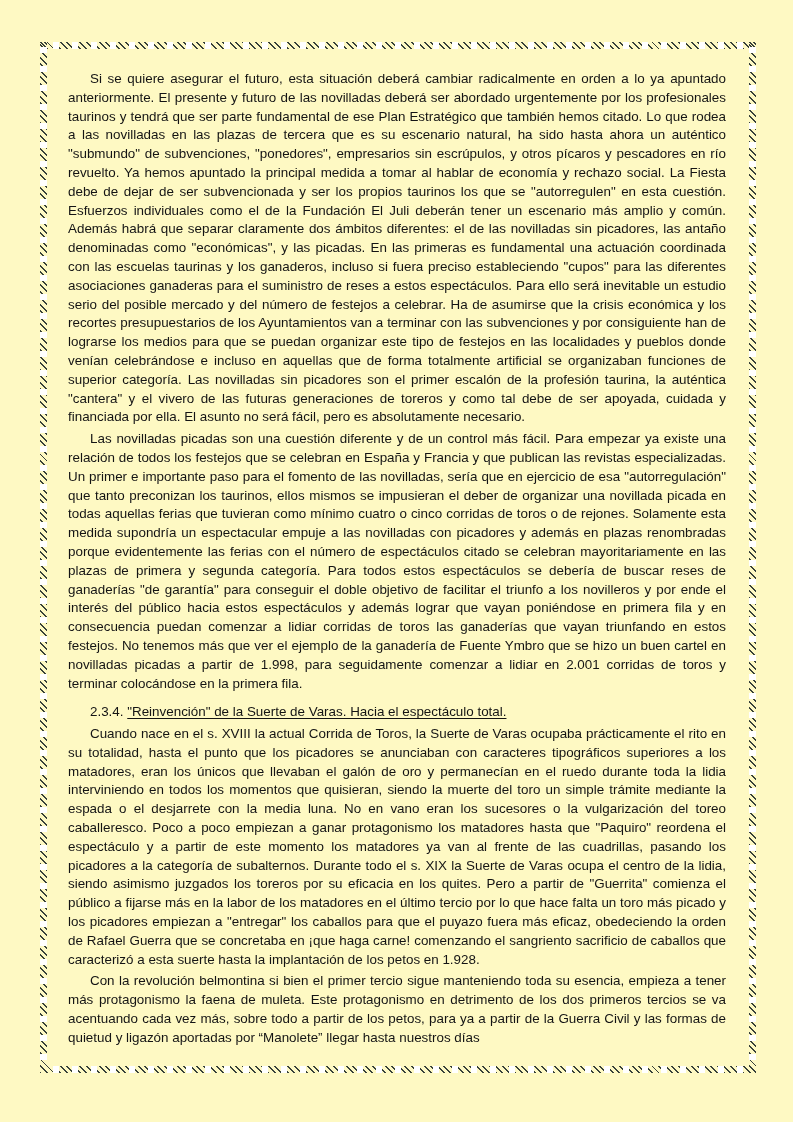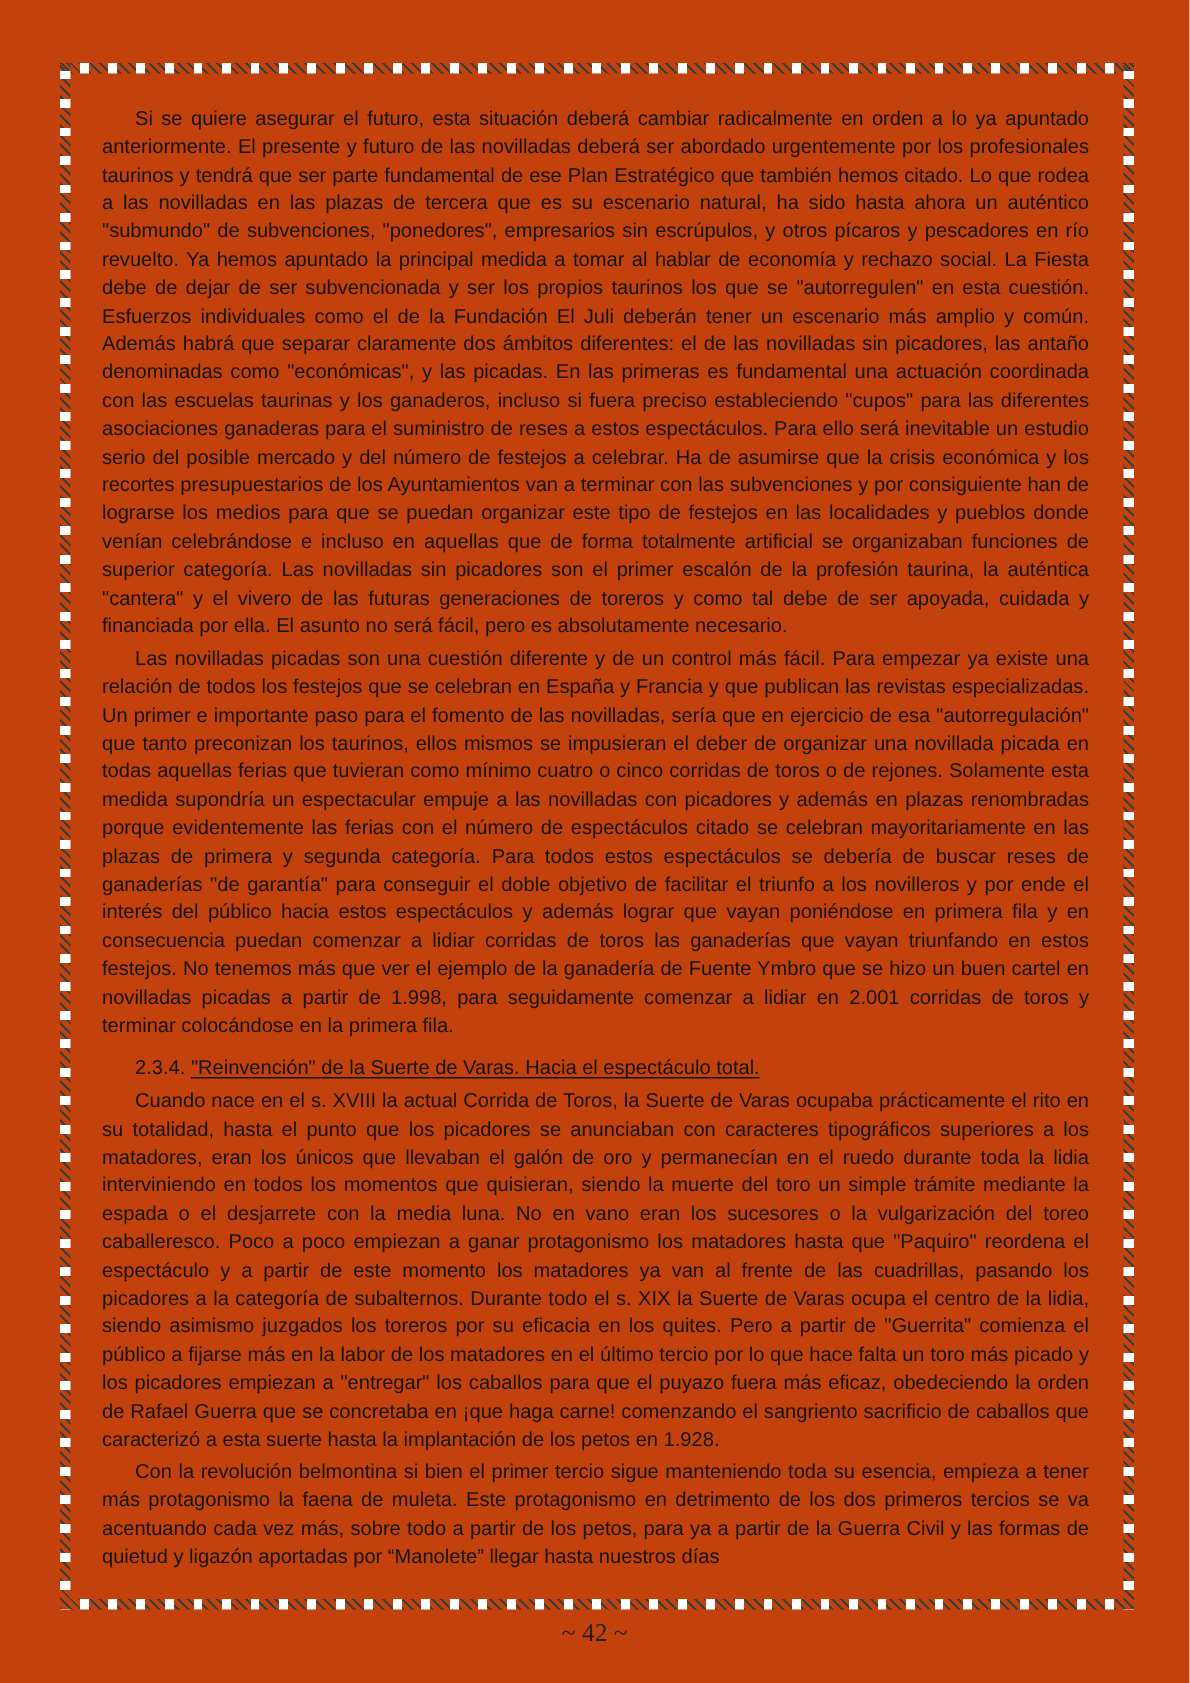--- a/index.html
+++ b/index.html
@@ -1,19 +1,19 @@
 <!DOCTYPE html>
 <html><head>
 <meta charset="utf-8">
 <style>
   html,body{margin:0;padding:0;background:#ffffff;}
   .page{
     position:relative;
     width:793px;height:1122px;
-    background:#c2410c;
+    background:#fef9c3;
     overflow:hidden;
     font-family:"Liberation Sans", sans-serif;
     color:#141414;
   }
   
   .b-top,.b-bottom{
     position:absolute;left:40px;width:716px;height:7px;
     background:
       repeating-linear-gradient(90deg, rgba(255,255,255,0) 0 13px, #ffffff 13px 19px),
       repeating-linear-gradient(45deg, #37413a 0 1.4px, rgba(255,255,255,0) 1.4px 4.6px);
@@ -72,15 +72,14 @@
 
     <p>Las novilladas picadas son una cuestión diferente y de un control más fácil. Para empezar ya existe una relación de todos los festejos que se celebran en España y Francia y que publican las revistas especializadas. Un primer e importante paso para el fomento de las novilladas, sería que en ejercicio de esa "autorregulación" que tanto preconizan los taurinos, ellos mismos se impusieran el deber de organizar una novillada picada en todas aquellas ferias que tuvieran como mínimo cuatro o cinco corridas de toros o de rejones. Solamente esta medida supondría un espectacular empuje a las novilladas con picadores y además en plazas renombradas porque evidentemente las ferias con el número de espectáculos citado se celebran mayoritariamente en las plazas de primera y segunda categoría. Para todos estos espectáculos se debería de buscar reses de ganaderías "de garantía" para conseguir el doble objetivo de facilitar el triunfo a los novilleros y por ende el interés del público hacia estos espectáculos y además lograr que vayan poniéndose en primera fila y en consecuencia puedan comenzar a lidiar corridas de toros las ganaderías que vayan triunfando en estos festejos. No tenemos más que ver el ejemplo de la ganadería de Fuente Ymbro que se hizo un buen cartel en novilladas picadas a partir de 1.998, para seguidamente comenzar a lidiar en 2.001 corridas de toros y terminar colocándose en la primera fila.</p>
 
     <p class="heading"><span>2.3.4.</span> <span class="u">"Reinvención" de la Suerte de Varas. Hacia el espectáculo total.</span></p>
 
     <p><span>Cuando nace en el s. XVIII la actual Corrida de Toros, la Suerte de Varas ocupaba prácticamente el rito en su totalidad, hasta el punto que los picadores se anunciaban con caracteres tipográficos superiores a los matadores, eran los únicos que llevaban el galón de oro y permanecían en el ruedo durante toda la lidia interviniendo en todos los momentos que quisieran, siendo la muerte del toro un simple trámite mediante la espada o el desjarrete con la media luna. No en vano eran los sucesores o la vulgarización del toreo caballeresco. Poco a poco empiezan a ganar protagonismo los matadores hasta que "Paquiro" reordena el espectáculo y a partir de este momento los matadores ya van al frente de las cuadrillas, pasando los picadores a la categoría de subalternos. Durante todo el s. XIX la Suerte de Varas ocupa el centro de la lidia, siendo asimismo juzgados los toreros por su eficacia en los quites. Pero a partir de "Guerrita" comienza el público a fijarse más en la labor de los matadores en el último tercio por lo que hace falta un toro más picado y los picadores empiezan a "entregar" los caballos para que el puyazo fuera más eficaz, obedeciendo la orden de Rafael Guerra que se concretaba en </span><span class="it">¡que haga carne!</span><span> comenzando el sangriento sacrificio de caballos que caracterizó a esta suerte hasta la implantación de los petos en 1.928.</span></p>
 
     <p>Con la revolución belmontina si bien el primer tercio sigue manteniendo toda su esencia, empieza a tener más protagonismo la faena de muleta. Este protagonismo en detrimento de los dos primeros tercios se va acentuando cada vez más, sobre todo a partir de los petos, para ya a partir de la Guerra Civil y las formas de quietud y ligazón aportadas por “Manolete” llegar hasta nuestros días</p>
   </div>
 
-  <div class="footer">~ 42 ~</div>
 
 </div>
 
 </body></html>

